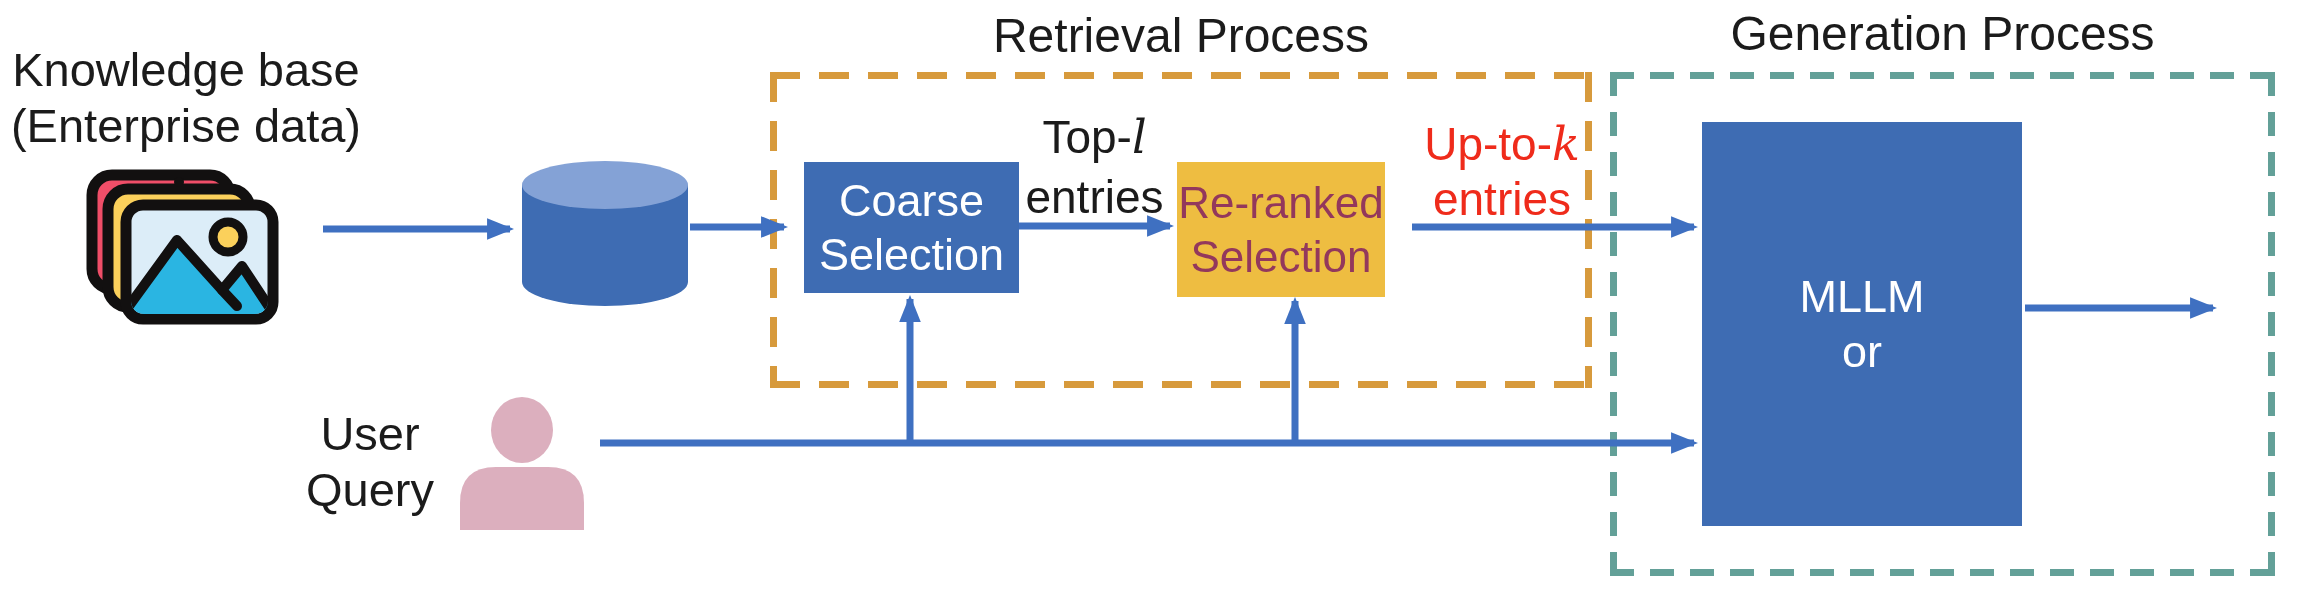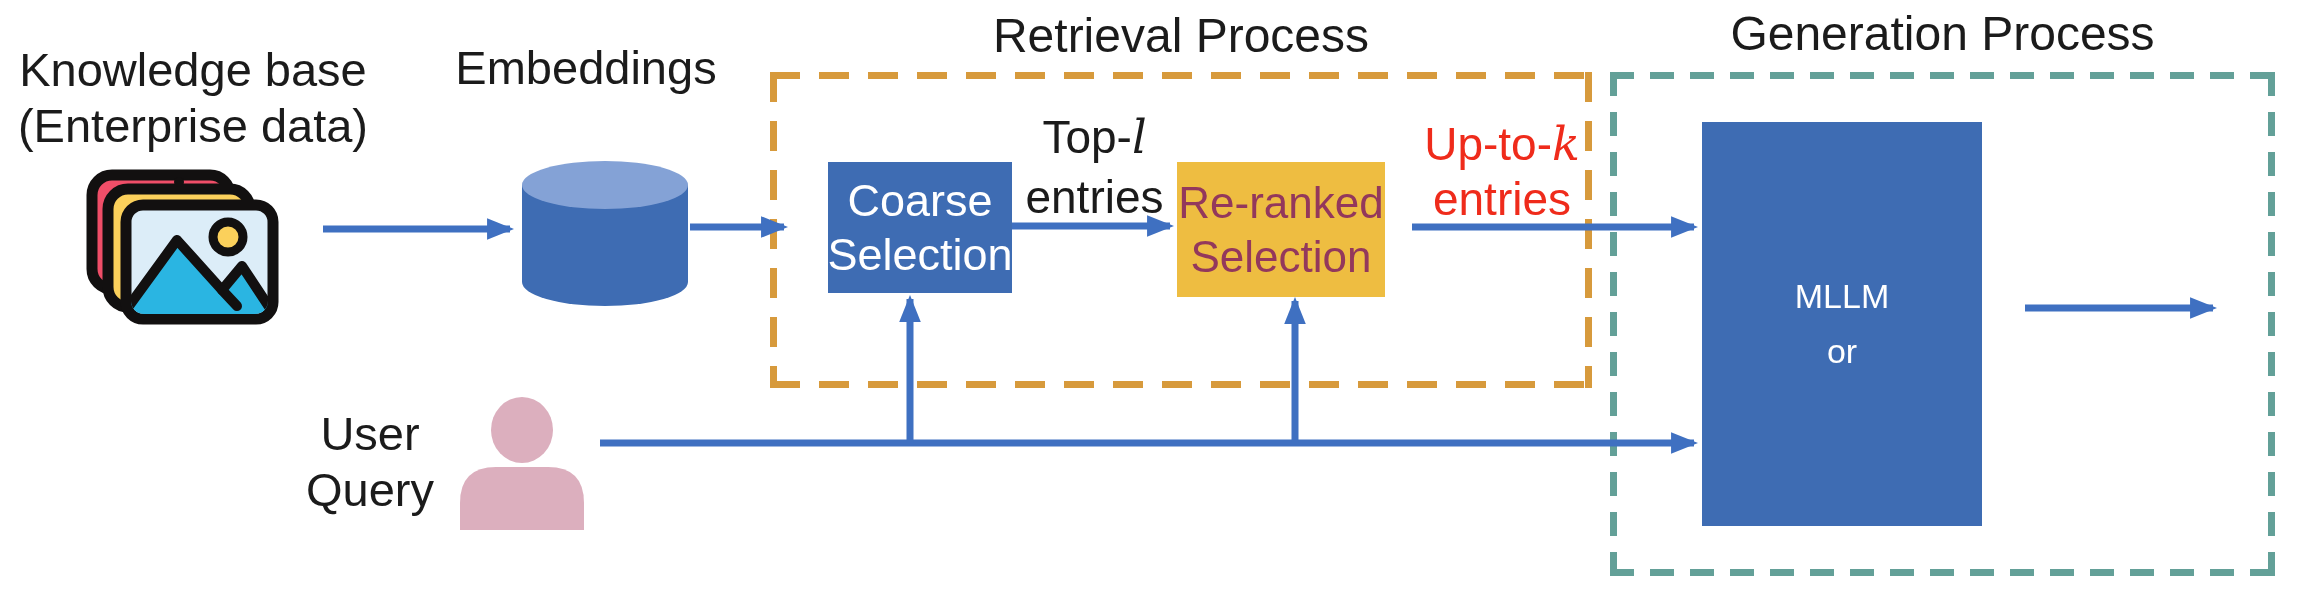--- a/index.html
+++ b/index.html
@@ -21,29 +21,29 @@
     --dc:var(--orange-dash);--dl:30px;--dp:49px;--dt:7px;}
   .generation-region{left:1610px;top:72px;width:665px;height:504px;
     --dc:var(--teal-dash);--dl:24px;--dp:40px;--dt:7px;}
   
   .arrows{position:absolute;left:0;top:0;z-index:2;}
   .arrows .conn{stroke:var(--arrow-blue);stroke-width:7px;fill:none;}
   .arrows .head{fill:var(--arrow-blue);}
   
   .node{position:absolute;z-index:3;display:flex;flex-direction:column;
     align-items:center;justify-content:center;text-align:center;}
-  .coarse-box{left:828px;top:162px;width:184px;height:131px;background:var(--diagram-blue);
+  .coarse-box{left:804px;top:162px;width:215px;height:131px;background:var(--diagram-blue);
     color:#ffffff;font-size:45px;line-height:54px;}
   .reranked-box{left:1177px;top:162px;width:208px;height:135px;background:var(--yellow-box);
     color:var(--maroon-text);font-size:44px;line-height:54px;}
-  .mllm-box{left:1702px;top:122px;width:280px;height:404px;background:var(--diagram-blue);
-    color:#ffffff;font-size:34px;line-height:55px;}
+  .mllm-box{left:1702px;top:122px;width:320px;height:404px;background:var(--diagram-blue);
+    color:#ffffff;font-size:45px;line-height:55px;}
   
   .label{position:absolute;z-index:4;text-align:center;font-size:47px;line-height:56px;}
-  .kb-label{left:0;top:42px;width:372px;padding-left:7px;}
+  .kb-label{left:0;top:42px;width:372px;}
   .emb-label{left:392px;top:40px;width:388px;}
   .retrieval-title{left:770px;top:8px;width:822px;font-size:48px;text-align:center;}
   .generation-title{left:1610px;top:6px;width:665px;font-size:48px;}
   .topl-label{left:1012px;top:107px;width:165px;font-size:46px;line-height:60px;}
   .uptok-label{left:1412px;top:117px;width:180px;font-size:46px;line-height:55px;color:var(--red-text);}
   .response-label{left:2025px;top:238px;width:250px;font-size:48px;}
   .uq-label{left:270px;top:406px;width:200px;}
   .mathvar{font-family:"DejaVu Serif",serif;font-style:italic;}
   
   .icon{position:absolute;z-index:3;}
@@ -114,21 +114,20 @@
     <div>MLLM</div>
     <div>or</div>
   </div>
 
   <div class="label kb-label">
     <div>Knowledge base</div>
     <div>(Enterprise data)</div>
   </div>
 
   <div class="label emb-label">
-    <div>Embeddings</div>
   </div>
 
   <div class="label retrieval-title">Retrieval Process</div>
   <div class="label generation-title">Generation Process</div>
 
   <div class="label topl-label">
     <div><span>Top-</span><span class="mathvar">l</span></div>
     <div>entries</div>
   </div>
 

